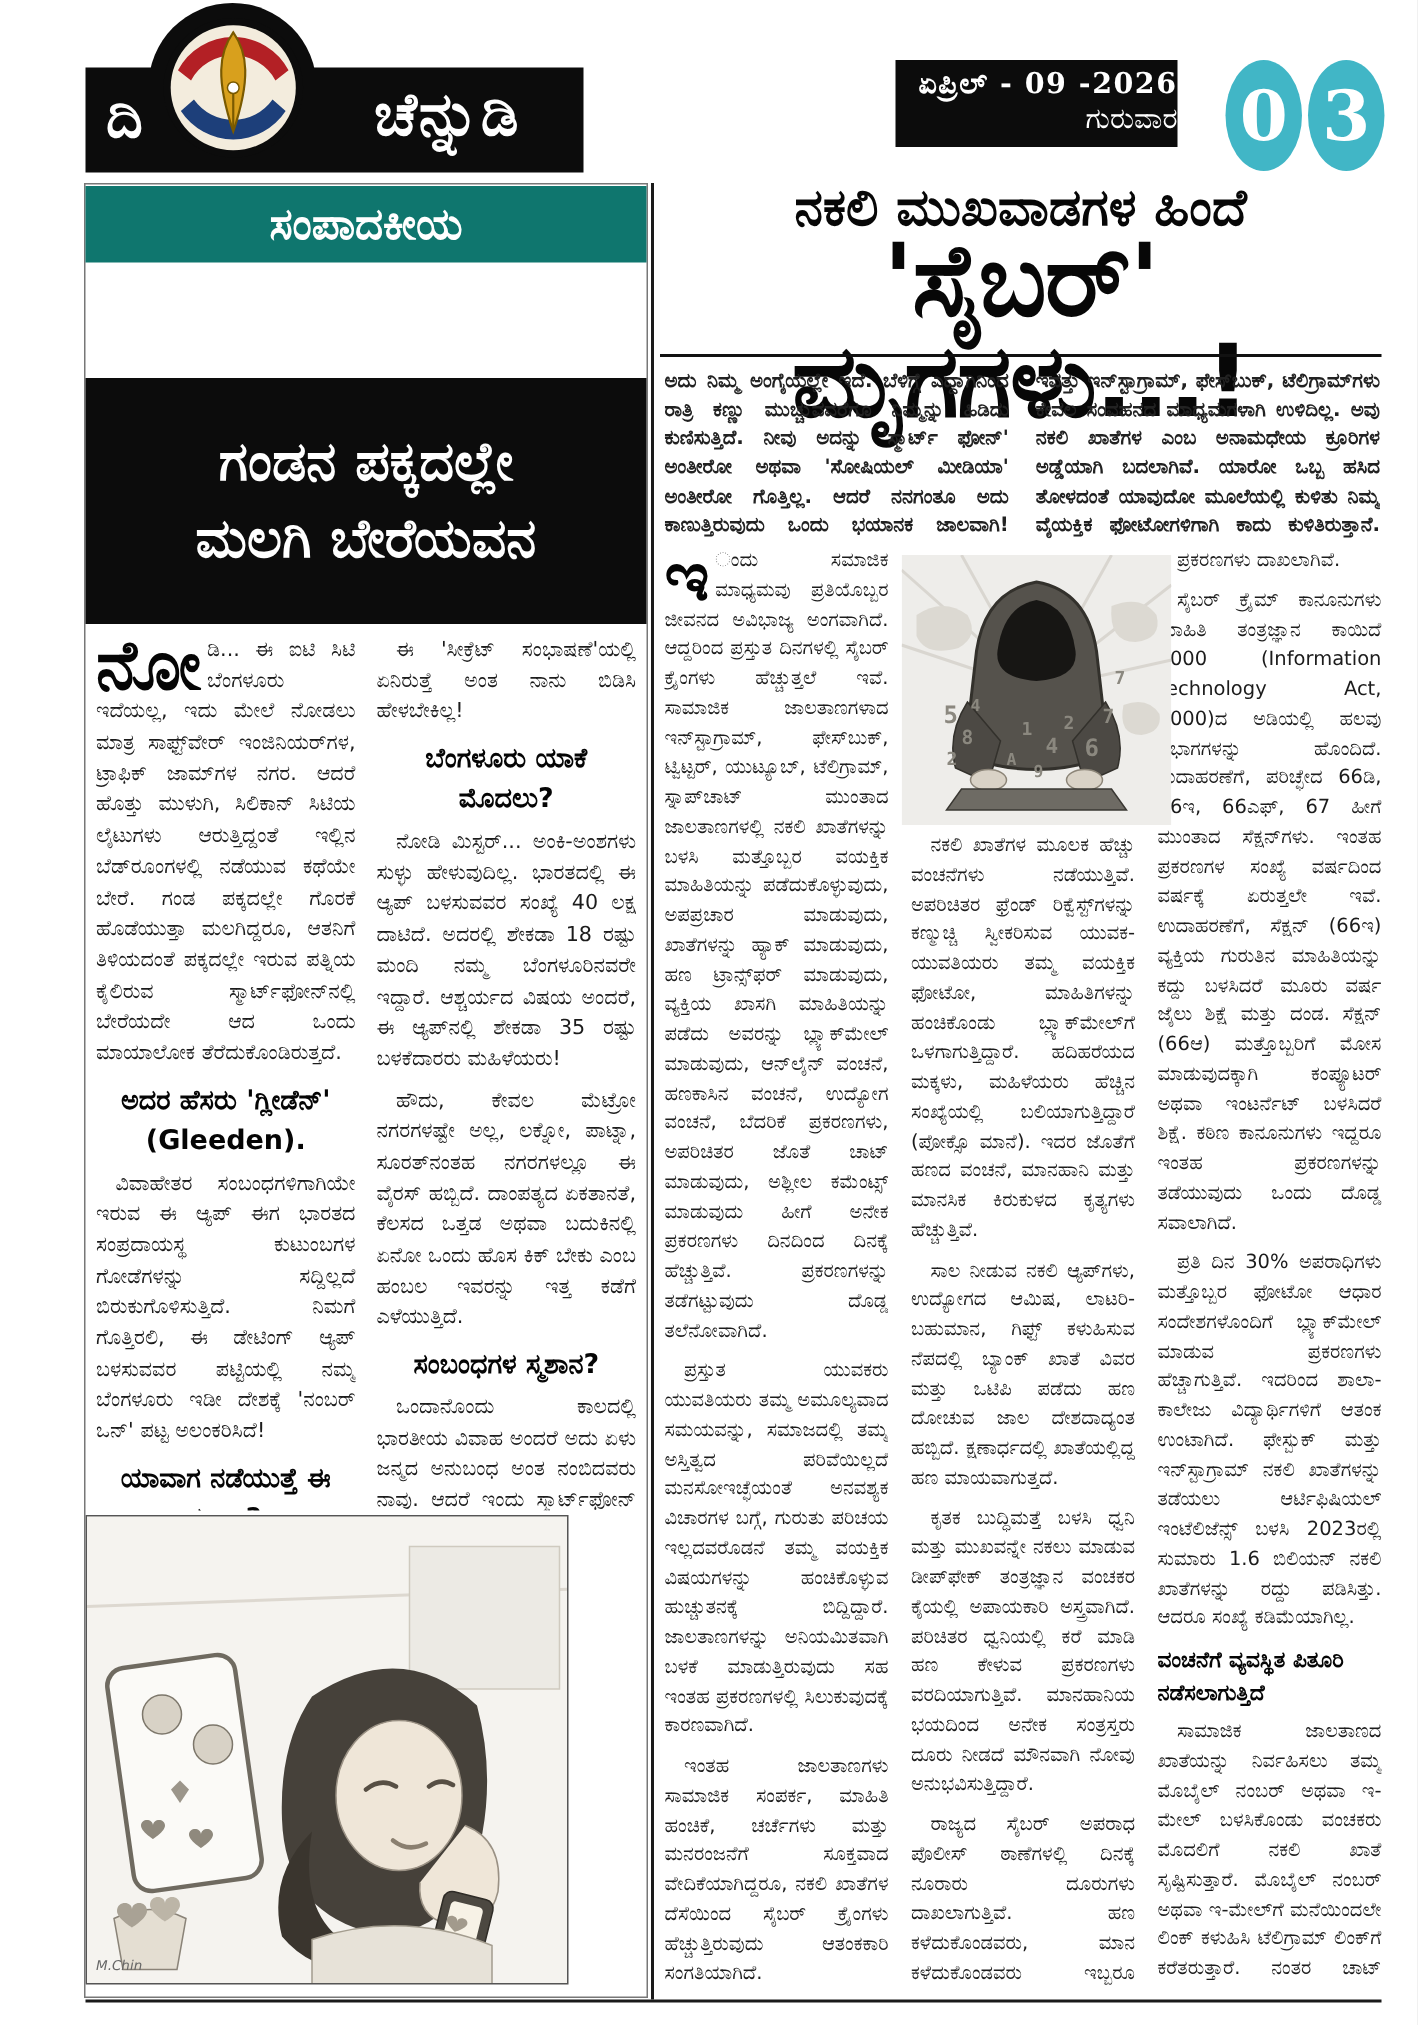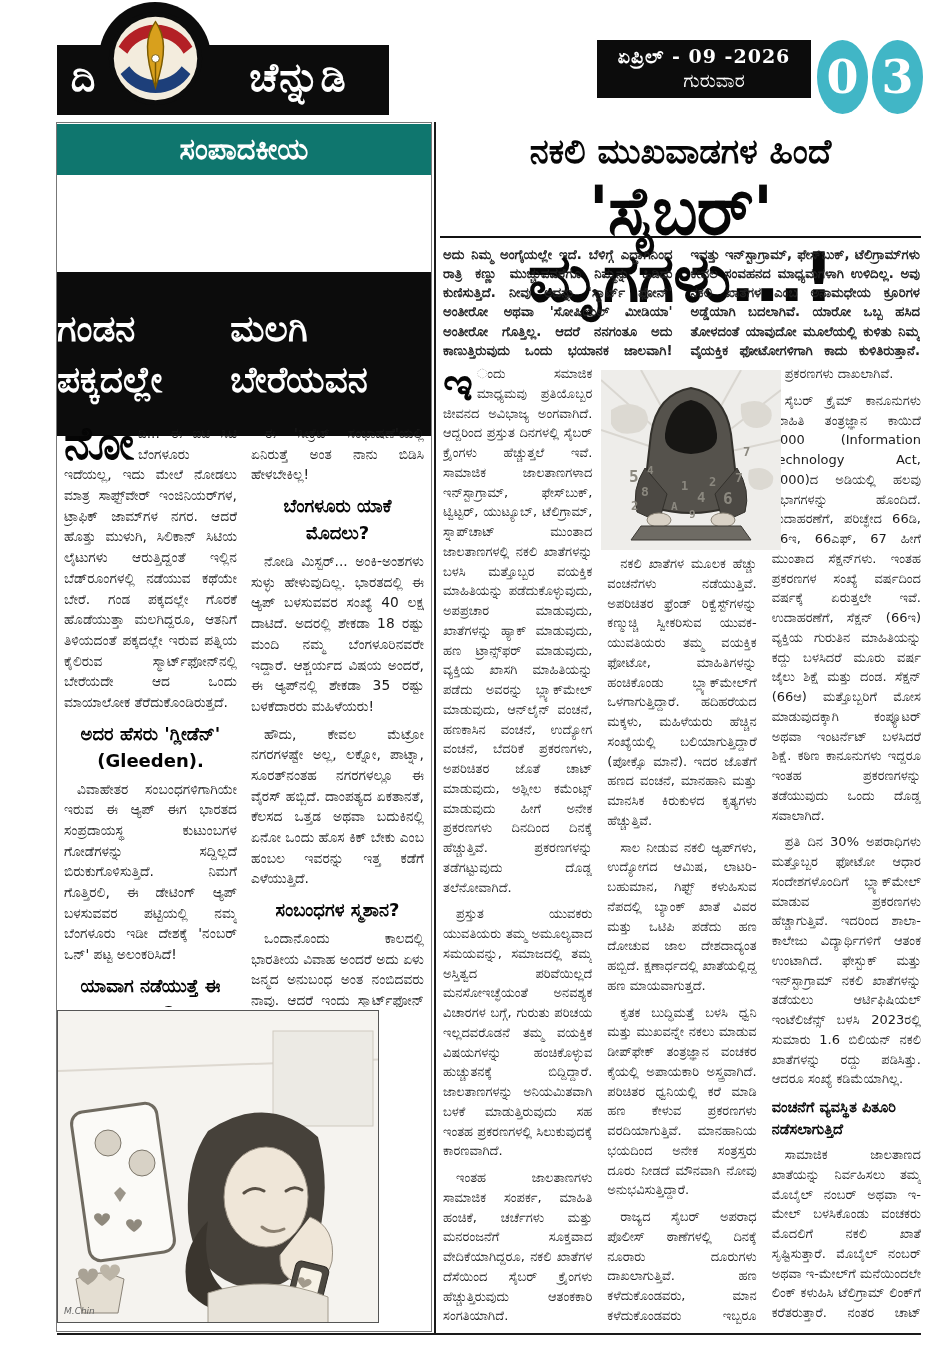--- a/index.html
+++ b/index.html
@@ -6,57 +6,57 @@
   .page{position:relative;width:945px;height:1350px;background:#ffffff;overflow:hidden;
         font-family:"DejaVu Sans","Liberation Sans",sans-serif;color:#111;}
   [data-interactable]{box-sizing:border-box;}
 
   
   .masthead-box{position:absolute;left:57px;top:45px;width:332px;height:70px;background:#0c0c0c;}
   .masthead-bump{position:absolute;left:99px;top:2px;width:112px;height:112px;border-radius:50%;background:#0c0c0c;}
   .masthead-logo{position:absolute;left:107px;top:9px;width:97px;height:99px;}
   .masthead-di{position:absolute;left:60px;top:56px;width:46px;text-align:center;font-size:38px;font-weight:bold;color:#fff;}
   .masthead-title{position:absolute;left:208px;top:54px;width:180px;text-align:center;font-size:40px;font-weight:bold;color:#fff;letter-spacing:1px;}
-  .date-box{position:absolute;left:597px;top:40px;width:214px;height:58px;background:#0c0c0c;color:#fff;text-align:center;}
+  .date-box{position:absolute;left:597px;top:40px;width:188px;height:58px;background:#0c0c0c;color:#fff;text-align:right;}
   .date-line{font-size:19px;font-weight:bold;margin-top:5px;letter-spacing:1px;font-family:"DejaVu Serif","Liberation Serif",serif;}
   .day-line{font-size:19px;font-weight:normal;margin-top:1px;margin-left:20px;}
   .pgnum{position:absolute;top:40px;width:51px;height:74px;border-radius:50%;color:#fff;
          display:flex;align-items:center;justify-content:center;font-size:46px;font-weight:bold;
          font-family:"DejaVu Serif","Liberation Serif",serif;}
   .pgnum.n0{left:817px;}
   .pgnum.n3{left:872px;}
 
   
   .left-frame{position:absolute;left:56px;top:122px;width:376px;height:1210px;border:1px solid #777;}
   .v-divider{position:absolute;left:434px;top:122px;width:2px;height:1211px;background:#1a1a1a;}
   .bottom-rule{position:absolute;left:57px;top:1333px;width:864px;height:2px;background:#1a1a1a;}
 
   
   .kicker{position:absolute;left:57px;top:124px;width:374px;height:51px;background:#0f766e;color:#fff;
           display:flex;align-items:center;justify-content:center;font-size:29px;font-weight:bold;}
   .ed-headline{position:absolute;left:57px;top:178px;width:374px;height:70px;text-align:center;
                font-size:53px;font-weight:bold;color:#050505;line-height:68px;letter-spacing:-1px;}
   .ed-subbox{position:absolute;left:57px;top:252px;width:374px;height:164px;background:#0c0c0c;color:#fff;
-             display:flex;flex-direction:row;align-items:center;justify-content:center;
-             font-size:36px;font-weight:bold;line-height:1.42;margin-top:20px;}
+             display:flex;flex-direction:column;align-items:center;justify-content:center;
+             font-size:36px;font-weight:bold;line-height:1.42;}
   .ed-cols{position:absolute;left:64px;top:423px;width:360px;height:584px;display:flex;gap:14px;overflow:hidden;}
   .ed-col{flex:1;font-size:13.8px;line-height:1.5;text-align:justify;color:#1c1c1c;overflow:hidden;}
 
   .para{margin:0 0 7px 0;text-indent:13px;}
   .para.nodent{text-indent:0;}
   .subhead{margin:6px 0 5px 0;font-size:18px;font-weight:bold;text-align:center;color:#050505;}
   .dropcap{float:left;font-size:46px;line-height:36px;font-weight:bold;padding:2px 4px 0 0;color:#050505;}
 
   .illus{position:absolute;left:57px;top:1010px;width:322px;height:313px;border:1px solid #555;background:#f5f4f1;overflow:hidden;}
   .illus svg{display:block;}
   .illus-sign{position:absolute;left:6px;bottom:6px;font-size:9px;color:#666;font-style:italic;}
 
   
   .cy-header{position:absolute;left:440px;top:122px;width:481px;text-align:center;}
-  .cy-head-top{font-size:34px;font-weight:800;margin:12px;line-height:1.05;color:#070707;}
+  .cy-head-top{font-size:34px;font-weight:800;margin:0;line-height:1.05;color:#070707;}
   .cy-head-main{font-size:67px;font-weight:800;margin:-4px 0 0 0;line-height:1.0;color:#070707;letter-spacing:-1px;}
   .cy-rule{position:absolute;left:440px;top:236px;width:481px;height:2px;background:#111;}
   .cy-intro{position:absolute;left:443px;top:245px;width:477px;height:114px;display:flex;gap:18px;overflow:hidden;}
   .cy-intro .icol{flex:1;font-size:13.2px;font-weight:bold;line-height:1.45;text-align:justify;color:#222;}
   .cy-body{position:absolute;left:443px;top:364px;width:478px;height:962px;display:flex;gap:15px;overflow:hidden;}
   .cy-col{flex:1;font-size:13px;line-height:1.52;text-align:justify;color:#1c1c1c;overflow:hidden;}
   .cy-col .subhead{text-align:left;font-size:14.5px;}
   .cy-col#cy-col-b{padding-top:190px;}
   .hacker{position:absolute;left:601px;top:370px;width:180px;height:180px;overflow:hidden;}
 </style>

